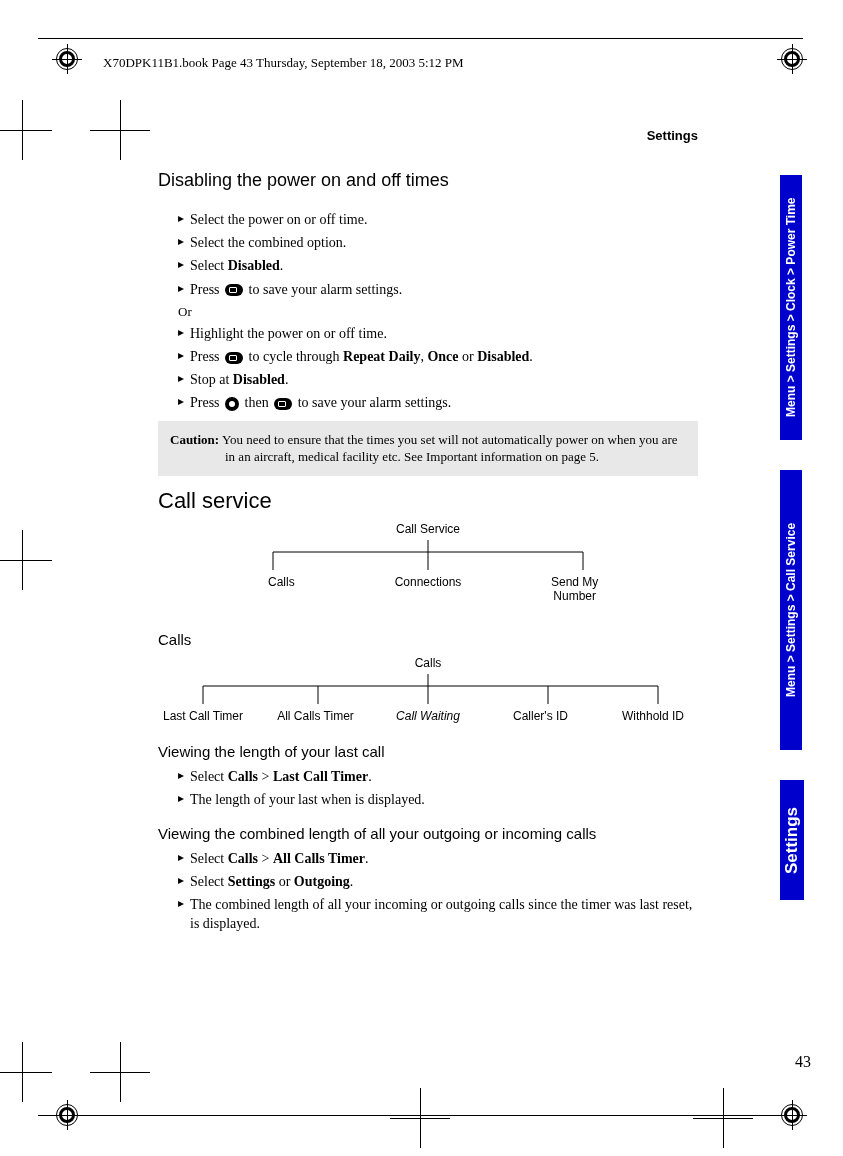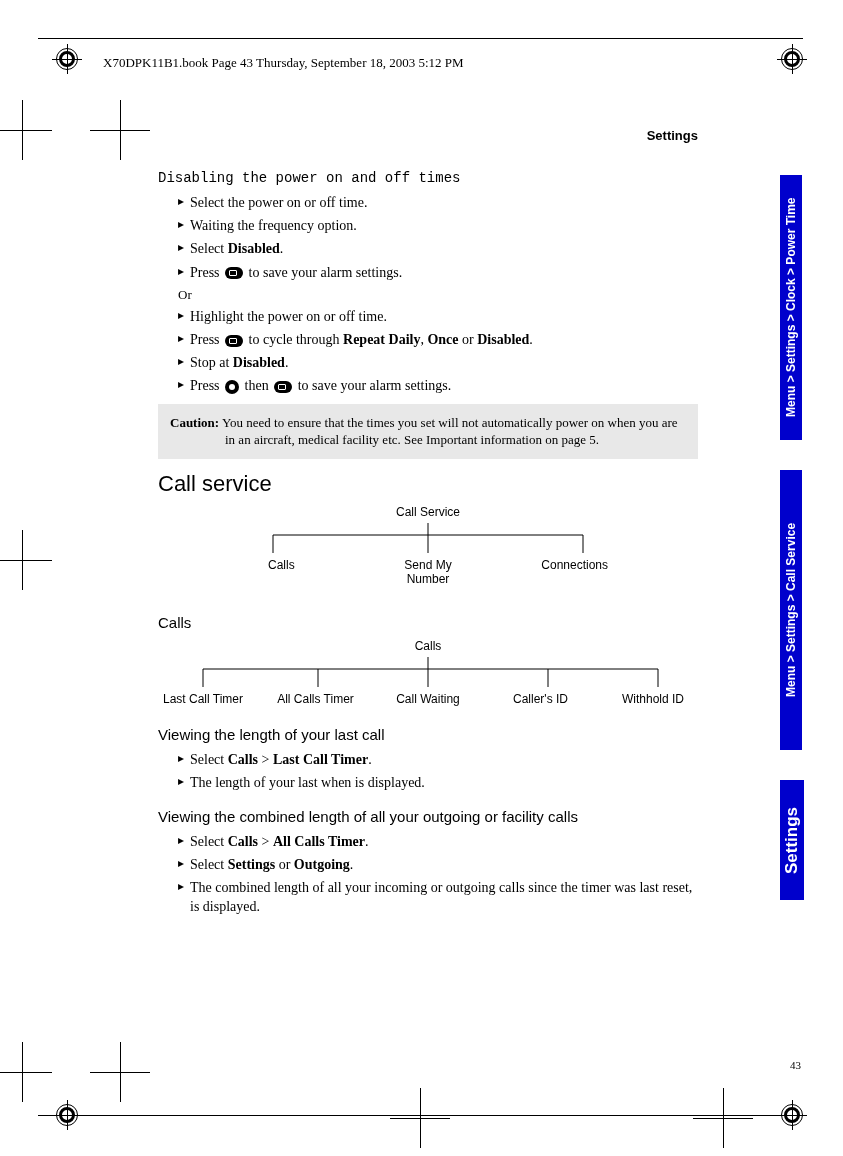--- a/index.html
+++ b/index.html
@@ -13,21 +13,21 @@
     
     .side-tabs { position: absolute; right: 38px; top: 175px; width: 25px; }
     .tab { background: #0000cc; color: white; font-family: Arial, sans-serif; font-weight: bold; font-size: 12px; writing-mode: vertical-rl; transform: rotate(180deg); padding: 12px 4px; text-align: center; }
     .tab-1 { height: 265px; }
     .tab-gap { height: 30px; background: white; }
     .tab-2 { height: 280px; margin-top: 0px; }
     .tab-3 { height: 120px; font-size: 17px; margin-top: 0px; padding: 18px 2px; }
     
     .content { position: absolute; left: 158px; top: 170px; width: 540px; }
     
-    .h3 { font-family: Liberation Mono, monospace; font-size: 14px; margin-bottom: 8px; }
+    .h3 { font-family: Liberation Sans, sans-serif; font-size: 18px; margin-bottom: 20px; }
     .h2 { font-family: Arial, sans-serif; font-size: 22px; margin-top: 12px; margin-bottom: 8px; }
     
     .list { margin-left: 20px; }
     .list-item { display: flex; align-items: flex-start; margin-bottom: 5px; line-height: 1.3; }
     .bullet { width: 12px; flex-shrink: 0; font-size: 12px; }
     .item-text { font-size: 14px; font-family: "Times New Roman", serif; flex: 1; }
     .item-text b { font-weight: bold; }
     
     .or-text { margin-left: 20px; font-size: 13px; margin-bottom: 5px; }
     
@@ -44,21 +44,21 @@
     .tree-root { margin-bottom: 4px; }
     .tree-svg { display: block; margin: 0 auto; }
     .tree-leaves { display: flex; justify-content: space-between; }
     .tree-leaf { flex: 1; text-align: center; }
     
     .tree2-leaves { display: flex; justify-content: space-between; font-size: 12px; }
     .tree2-leaf { text-align: center; }
     
     .subh { font-family: Arial, sans-serif; font-size: 15px; margin-top: 16px; margin-bottom: 8px; }
     
-    .page-num { position: absolute; right: 42px; bottom: 85px; font-size: 11px; }
+    .page-num { position: absolute; right: 32px; bottom: 85px; font-size: 16px; }
     
     .footer-line { position: absolute; bottom: 40px; left: 38px; right: 40px; border-top: 1px solid #000; }
     
     .crosshair { position: absolute; width: 60px; height: 60px; }
     .crosshair::before, .crosshair::after { content: ""; position: absolute; background: #000; }
     .crosshair::before { left: 0; right: 0; top: 50%; height: 1px; }
     .crosshair::after { top: 0; bottom: 0; left: 50%; width: 1px; }
     
     .dot-target { position: absolute; width: 22px; height: 22px; border: 1px solid #000; border-radius: 50%; }
     .dot-target::before { content: ""; position: absolute; inset: 2px; border: 3px solid #000; border-radius: 50%; }
@@ -111,21 +111,21 @@
 <div class="content">
 
   <div class="h3">Disabling the power on and off times</div>
   <div class="list">
     <div class="list-item">
         <span class="bullet">▸</span>
         <span class="item-text">Select the power on or off time.</span>
       </div>
     <div class="list-item">
         <span class="bullet">▸</span>
-        <span class="item-text">Waiting the frequency option.</span>
+        <span class="item-text">Select the combined option.</span>
       </div>
     <div class="list-item">
         <span class="bullet">▸</span>
         <span class="item-text"><span>Select </span><b>Disabled</b><span>.</span></span>
       </div>
     <div class="list-item">
         <span class="bullet">▸</span>
         <span class="item-text"><span>Press </span><span class="icon-key"></span><span> to save your alarm settings.</span></span>
       </div>
   </div>
@@ -159,61 +159,61 @@
     <div class="tree-root">Call Service</div>
     <svg class="tree-svg" width="420" height="35">
       <line x1="210" y1="0" x2="210" y2="12" stroke="#000" stroke-width="1"></line>
       <line x1="55" y1="12" x2="365" y2="12" stroke="#000" stroke-width="1"></line>
       <line x1="55" y1="12" x2="55" y2="30" stroke="#000" stroke-width="1"></line>
       <line x1="210" y1="12" x2="210" y2="30" stroke="#000" stroke-width="1"></line>
       <line x1="365" y1="12" x2="365" y2="30" stroke="#000" stroke-width="1"></line>
     </svg>
     <div class="tree-leaves" style="width:440px; margin:0 auto;">
       <div class="tree-leaf">Calls</div>
+      <div class="tree-leaf">Connections</div>
       <div class="tree-leaf" style="white-space:pre-line;">Send My
 Number</div>
-      <div class="tree-leaf">Connections</div>
     </div>
   </div>
 
   <div class="subh" style="margin-top:28px;">Calls</div>
 
   <div class="tree-diagram">
     <div class="tree-root">Calls</div>
     <svg class="tree-svg" width="530" height="35">
       <line x1="265" y1="0" x2="265" y2="12" stroke="#000" stroke-width="1"></line>
       <line x1="40" y1="12" x2="495" y2="12" stroke="#000" stroke-width="1"></line>
       <line x1="40" y1="12" x2="40" y2="30" stroke="#000" stroke-width="1"></line>
       <line x1="155" y1="12" x2="155" y2="30" stroke="#000" stroke-width="1"></line>
       <line x1="265" y1="12" x2="265" y2="30" stroke="#000" stroke-width="1"></line>
       <line x1="385" y1="12" x2="385" y2="30" stroke="#000" stroke-width="1"></line>
       <line x1="495" y1="12" x2="495" y2="30" stroke="#000" stroke-width="1"></line>
     </svg>
     <div class="tree2-leaves" style="width:540px; margin:0 auto; font-family:Arial,sans-serif;">
       <div class="tree2-leaf" style="width:90px;">Last Call Timer</div>
       <div class="tree2-leaf" style="width:90px;">All Calls Timer</div>
-      <div class="tree2-leaf" style="width:90px;">Call Waiting</div>
+      <div class="tree2-leaf" style="width:90px;font-style:italic;">Call Waiting</div>
       <div class="tree2-leaf" style="width:90px;">Caller's ID</div>
       <div class="tree2-leaf" style="width:90px;">Withhold ID</div>
     </div>
   </div>
 
   <div class="subh" style="margin-top:20px;">Viewing the length of your last call</div>
   <div class="list">
     <div class="list-item">
         <span class="bullet">▸</span>
         <span class="item-text"><span>Select </span><b>Calls</b><span> &gt; </span><b>Last Call Timer</b><span>.</span></span>
       </div>
     <div class="list-item">
         <span class="bullet">▸</span>
         <span class="item-text">The length of your last when is displayed.</span>
       </div>
   </div>
 
-  <div class="subh">Viewing the combined length of all your outgoing or facility calls</div>
+  <div class="subh">Viewing the combined length of all your outgoing or incoming calls</div>
   <div class="list">
     <div class="list-item">
         <span class="bullet">▸</span>
         <span class="item-text"><span>Select </span><b>Calls</b><span> &gt; </span><b>All Calls Timer</b><span>.</span></span>
       </div>
     <div class="list-item">
         <span class="bullet">▸</span>
         <span class="item-text"><span>Select </span><b>Settings</b><span> or </span><b>Outgoing</b><span>.</span></span>
       </div>
     <div class="list-item">

